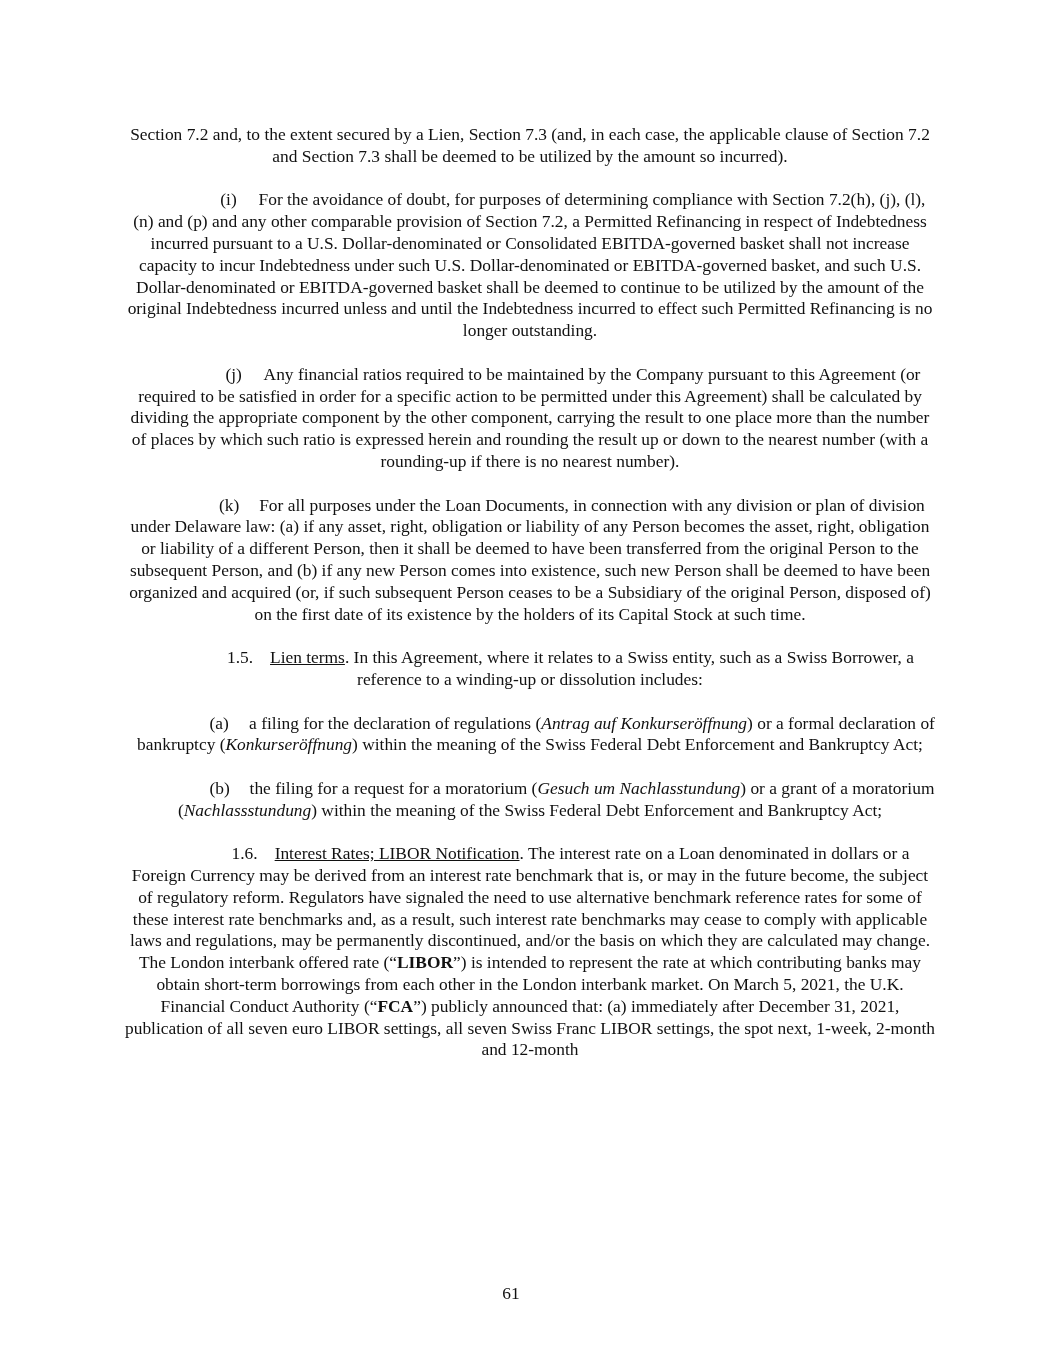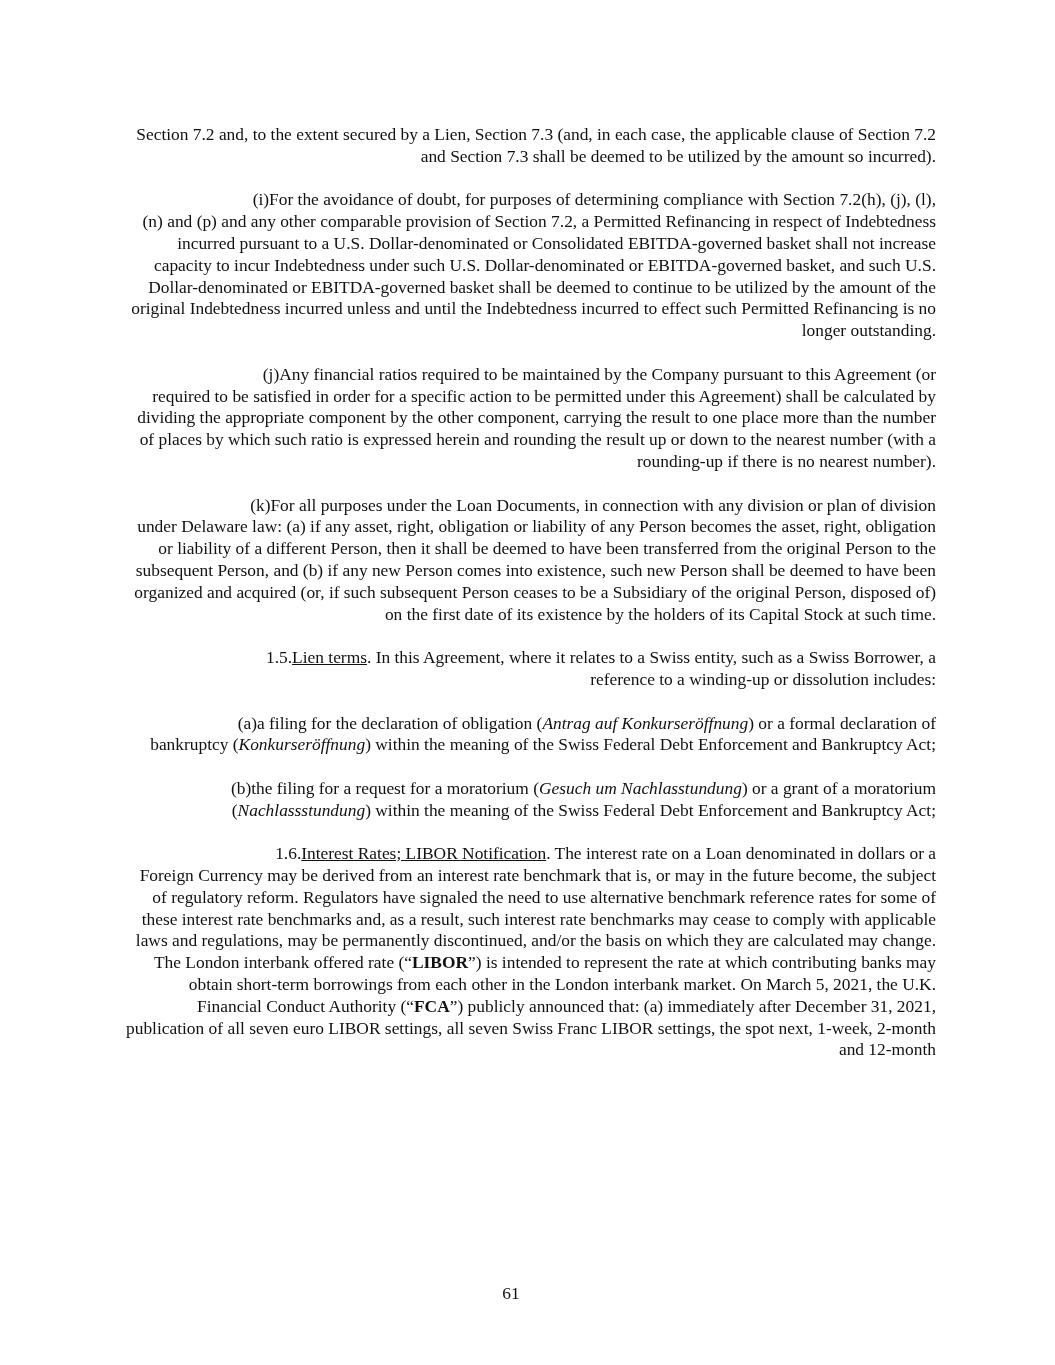--- a/index.html
+++ b/index.html
@@ -18,21 +18,21 @@
     .page {
       position: absolute;
       left: 124px;
       top: 124px;
       width: 812px;
       font-size: 17.4px;
       line-height: 21.8px;
     }
     .para {
       margin: 0 0 21.8px 0;
-      text-align: right;
+      text-align: center;
     }
     .indent {
       display: inline-block;
       width: 64px;
     }
     .label {
       display: inline-block;
       width: 60px;
     }
     .heading {
@@ -68,21 +68,21 @@
 
   <p class="para">
     <span class="indent"></span><span class="label">(k)</span><span>For all purposes under the Loan Documents, in connection with any division or plan of division under Delaware law: (a) if any asset, right, obligation or liability of any Person becomes the asset, right, obligation or liability of a different Person, then it shall be deemed to have been transferred from the original Person to the subsequent Person, and (b) if any new Person comes into existence, such new Person shall be deemed to have been organized and acquired (or, if such subsequent Person ceases to be a Subsidiary of the original Person, disposed of) on the first date of its existence by the holders of its Capital Stock at such time.</span>
   </p>
 
   <p class="para">
     <span class="indent"></span><span class="label">1.5.</span><span class="heading">Lien terms</span><span>.  In this Agreement, where it relates to a Swiss entity, such as a Swiss Borrower, a reference to a winding-up or dissolution includes:</span>
   </p>
 
   <p class="para">
-    <span class="indent"></span><span class="label">(a)</span><span>a filing for the declaration of obligation (</span><span class="it">Antrag auf Konkurseröffnung</span><span>) or a formal declaration of bankruptcy (</span><span class="it">Konkurseröffnung</span><span>) within the meaning of the Swiss Federal Debt Enforcement and Bankruptcy Act;</span>
+    <span class="indent"></span><span class="label">(a)</span><span>a filing for the declaration of regulations (</span><span class="it">Antrag auf Konkurseröffnung</span><span>) or a formal declaration of bankruptcy (</span><span class="it">Konkurseröffnung</span><span>) within the meaning of the Swiss Federal Debt Enforcement and Bankruptcy Act;</span>
   </p>
 
   <p class="para">
     <span class="indent"></span><span class="label">(b)</span><span>the filing for a request for a moratorium (</span><span class="it">Gesuch um Nachlasstundung</span><span>) or a grant of a moratorium (</span><span class="it">Nachlassstundung</span><span>) within the meaning of the Swiss Federal Debt Enforcement and Bankruptcy Act;</span>
   </p>
 
 
 
   <p class="para">
     <span class="indent"></span><span class="label">1.6.</span><span class="heading">Interest Rates; LIBOR Notification</span><span>.  The interest rate on a Loan denominated in dollars or a Foreign Currency may be derived from an interest rate benchmark that is, or may in the future become, the subject of regulatory reform.  Regulators have signaled the need to use alternative benchmark reference rates for some of these interest rate benchmarks and, as a result, such interest rate benchmarks may cease to comply with applicable laws and regulations, may be permanently discontinued, and/or the basis on which they are calculated may change.  The London interbank offered rate (“</span><span class="bd">LIBOR</span><span>”) is intended to represent the rate at which contributing banks may obtain short-term borrowings from each other in the London interbank market.  On March 5, 2021, the U.K. Financial Conduct Authority (“</span><span class="bd">FCA</span><span>”) publicly announced that: (a) immediately after December 31, 2021, publication of all seven euro LIBOR settings, all seven Swiss Franc LIBOR settings, the spot next, 1-week, 2-month and 12-month</span>

